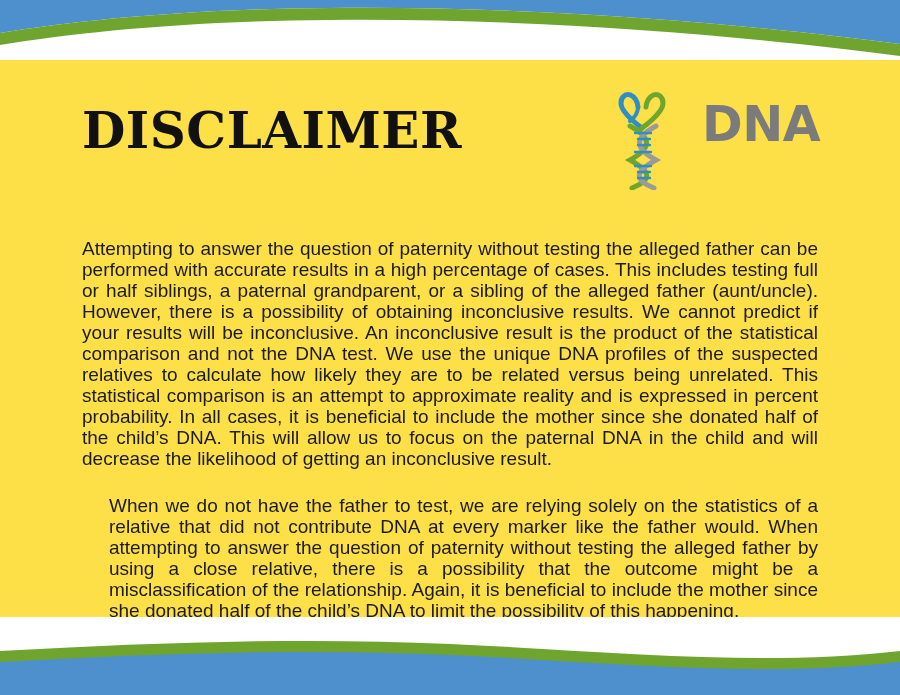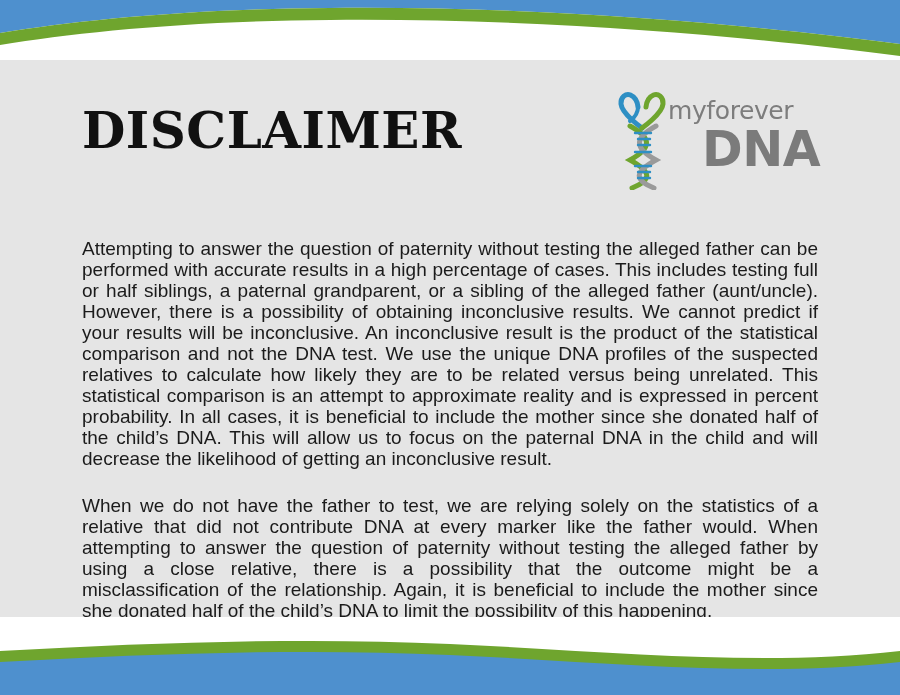--- a/index.html
+++ b/index.html
@@ -7,21 +7,21 @@
     padding: 0;
     background: #ffffff;
   }
   body {
     font-family: "Liberation Sans", sans-serif;
   }
   #page {
     position: relative;
     width: 900px;
     height: 695px;
-    background: #e5e5e5;
+    background: #fde047;
     overflow: hidden;
   }
 
   
   .wave-border {
     position: absolute;
     left: 0;
     width: 900px;
     pointer-events: none;
   }
@@ -105,21 +105,21 @@
   .body-paragraph {
     margin: 0 0 26px 0;
     font-family: "Liberation Sans", sans-serif;
     font-size: 19px;
     line-height: 21px;
     color: #1b1b1b;
     text-align: justify;
     text-justify: inter-word;
     hyphens: manual;
   }
-  .body-paragraph:last-child { margin-bottom: 0; }
+  .body-paragraph:last-child { margin-bottom: 0; margin-left: 27px; }
 </style>
 </head>
 <body>
 
 <div id="page">
 
   <div class="wave-border wave-top">
     <svg viewBox="0 0 900 60" preserveAspectRatio="none" xmlns="http://www.w3.org/2000/svg">
       <rect x="0" y="0" width="900" height="60" fill="#ffffff"></rect>
       <path d="M0,0 L900,0 L900,44 C760,26 560,6 330,8 C190,9 80,20 0,33 Z" fill="#4e90ce"></path>
@@ -151,21 +151,20 @@
             <line x1="26" y1="49" x2="38" y2="49"></line>
             <line x1="26" y1="55" x2="38" y2="55"></line>
             <line x1="23" y1="62" x2="39" y2="62"></line>
             <line x1="23" y1="76" x2="39" y2="76"></line>
             <line x1="26" y1="82" x2="38" y2="82"></line>
             <line x1="26" y1="88" x2="38" y2="88"></line>
           </g>
         </svg>
       </div>
       <div class="logo-wordmark">
-        <div class="logo-top-word">myforever</div>
         <div class="logo-bottom-word">DNA</div>
       </div>
     </div>
   </div>
 
   <div class="content">
     <p class="body-paragraph">Attempting to answer the question of paternity without testing the alleged father can be performed with accurate results in a high percentage of cases. This includes testing full or half siblings, a paternal grandparent, or a sibling of the alleged father (aunt/uncle). However, there is a possibility of obtaining inconclusive results. We cannot predict if your results will be inconclusive. An inconclusive result is the product of the statistical comparison and not the DNA test. We use the unique DNA profiles of the sus­pected relatives to calculate how likely they are to be related versus being unrelated. This statistical comparison is an attempt to approximate reality and is expressed in percent probability. In all cases, it is beneficial to include the mother since she donated half of the child’s DNA. This will allow us to focus on the paternal DNA in the child and will decrease the likelihood of getting an inconclusive result.</p>
     <p class="body-paragraph">When we do not have the father to test, we are relying solely on the statistics of a relative that did not contribute DNA at every marker like the father would. When attempting to answer the question of paterni­ty without testing the alleged father by using a close relative, there is a possibility that the outcome might be a misclassification of the relationship. Again, it is beneficial to include the mother since she donated half of the child’s DNA to limit the possibility of this happening.</p>
   </div>
 

